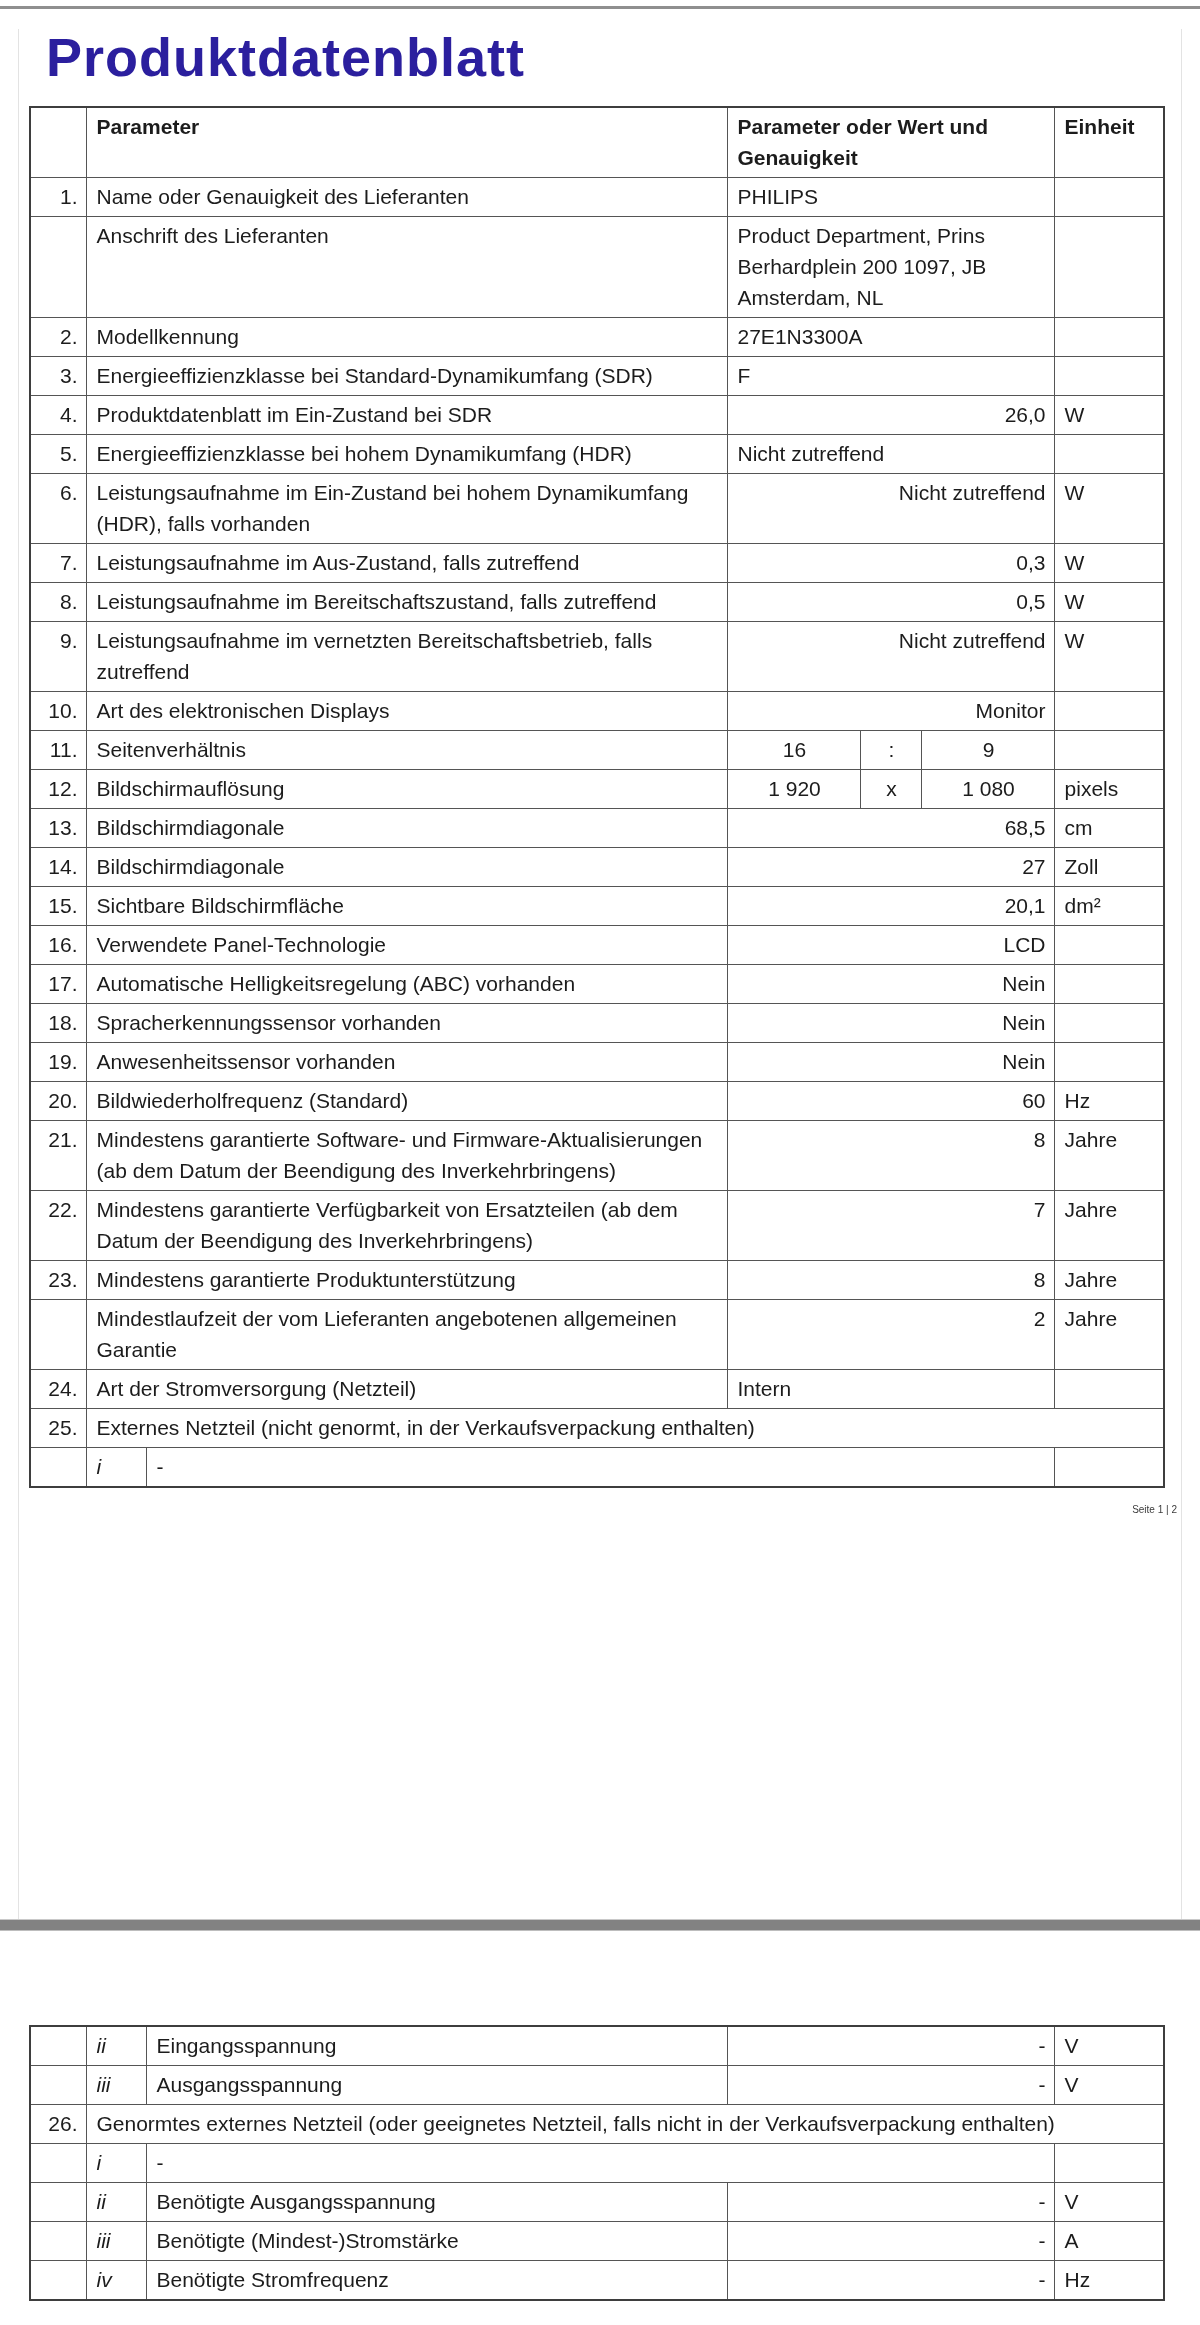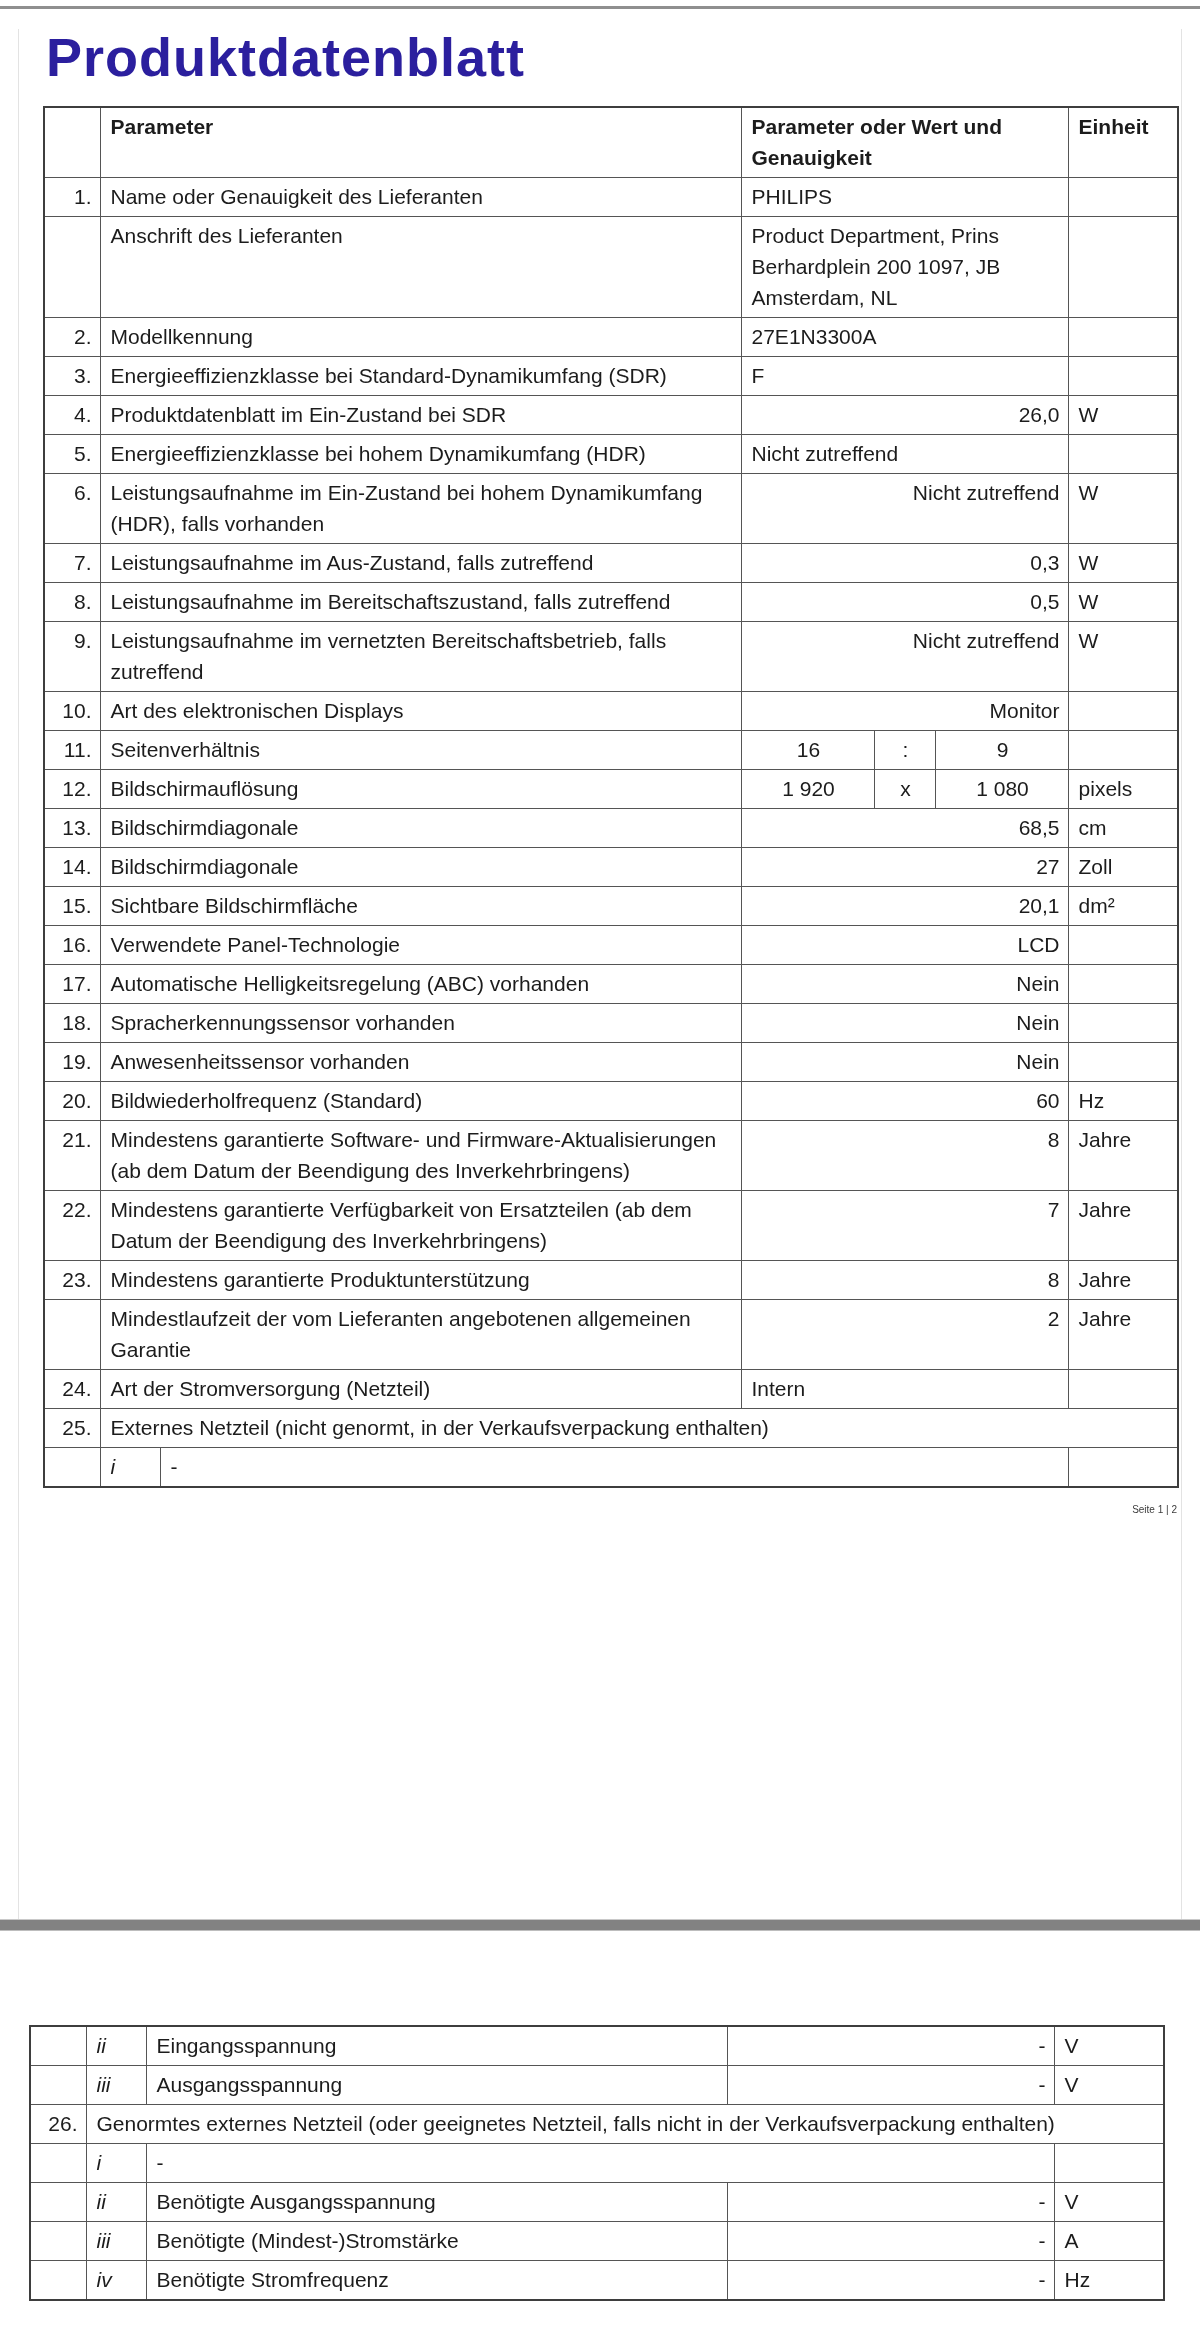--- a/index.html
+++ b/index.html
@@ -12,21 +12,21 @@
   .page{margin:0 18px;position:relative;}
   .page1{height:1890px;border-left:1px solid #e3e3e3;border-right:1px solid #e3e3e3;}
   .page2{padding-top:74px;}
   h1.doc-title{
     margin:20px 0 16px 27px;font-size:54px;font-weight:bold;
     color:#2b1f9e;letter-spacing:1px;line-height:1.05;
   }
   .subtitle{margin:22px 0 0 29px;font-size:19.5px;line-height:28px;color:#161616;}
   table.datatable{
     border-collapse:collapse;table-layout:fixed;width:1134px;
-    margin:20px 0 0 24px;border:2px solid #3e3e3e;
+    margin:20px 0 0 10px;border:2px solid #3e3e3e;
   }
   .page2 table.datatable{margin-left:11px;padding-left:28px;}
   table.datatable td{
     border:1px solid #555;padding:3px 8px 4px 10px;
     font-size:21px;line-height:31px;vertical-align:top;
     overflow:hidden;word-wrap:break-word;
   }
   td.th{font-weight:bold;}
   td.numcell{text-align:right;padding-right:20px;}
   td.right{text-align:right;padding-right:10px;}

